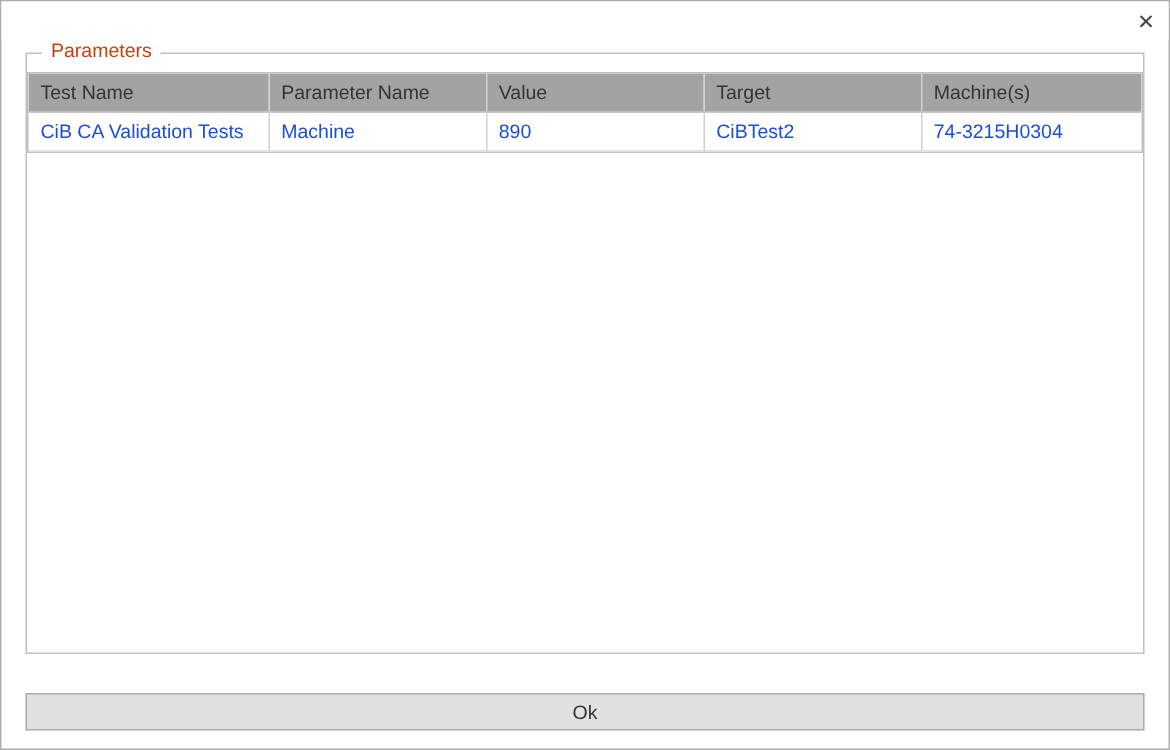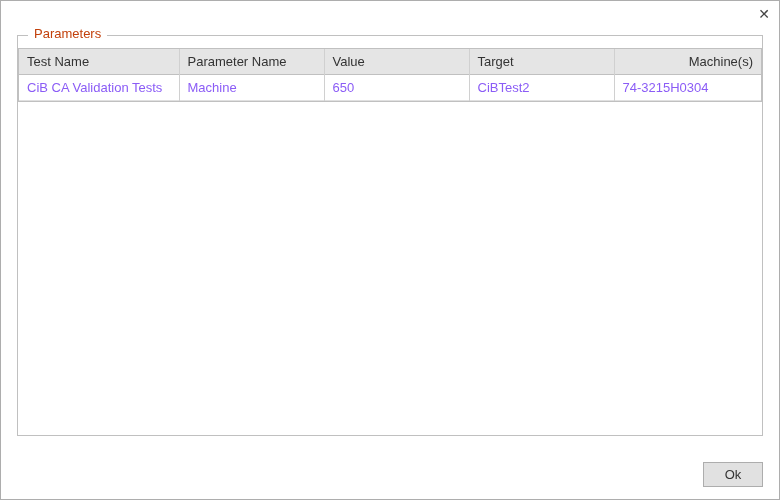--- a/index.html
+++ b/index.html
@@ -81,21 +81,21 @@
       flex: 1;
       overflow: hidden;
     }
 
     table {
       width: 100%;
       border-collapse: collapse;
     }
 
     thead tr {
-      background: #e5e5e5;
+      background: #a3a3a3;
       border-bottom: 1px solid #c0c0c0;
     }
 
     thead th {
       text-align: left;
       padding: 5px 8px;
       font-weight: normal;
       color: #333;
       border-right: 1px solid #d0d0d0;
     }
@@ -107,44 +107,45 @@
     tbody tr {
       border-bottom: 1px solid #e0e0e0;
     }
 
     tbody tr:first-child td {
       border-top: none;
     }
 
     tbody td {
       padding: 5px 8px;
-      color: #8b5cf6;
+      color: #1d4ed8;
       border-right: 1px solid #d0d0d0;
     }
 
     tbody td:last-child {
       border-right: none;
     }
 
     .col-test-name { width: 160px; }
     .col-param-name { width: 145px; }
     .col-value { width: 145px; }
     .col-target { width: 145px; margin-left: 12px; }
-    .col-machines { width: auto; text-align: right; }
+    .col-machines { width: auto; }
 
     .table-border {
       border: 1px solid #c0c0c0;
       overflow: hidden;
     }
 
     .dialog-footer {
       display: flex;
       justify-content: flex-end;
       padding: 0 16px 12px 16px;
       gap: 24px;
+      flex-direction: column;
     }
 
     .btn {
       min-width: 60px;
       padding: 4px 16px;
       border: 1px solid #adadad;
       background: #e1e1e1;
       color: #333;
       cursor: pointer;
       font-size: 13px;
@@ -179,21 +180,21 @@
                 <th class="col-param-name">Parameter Name</th>
                 <th class="col-value">Value</th>
                 <th class="col-target">Target</th>
                 <th class="col-machines">Machine(s)</th>
               </tr>
             </thead>
             <tbody id="table-body">
             <tr>
                   <td>CiB CA Validation Tests</td>
                   <td>Machine</td>
-                  <td>650</td>
+                  <td>890</td>
                   <td>CiBTest2</td>
                   <td>74-3215H0304</td>
                 </tr>
               </tbody>
           </table>
         </div>
       </div>
     </div>
   </div>
 

